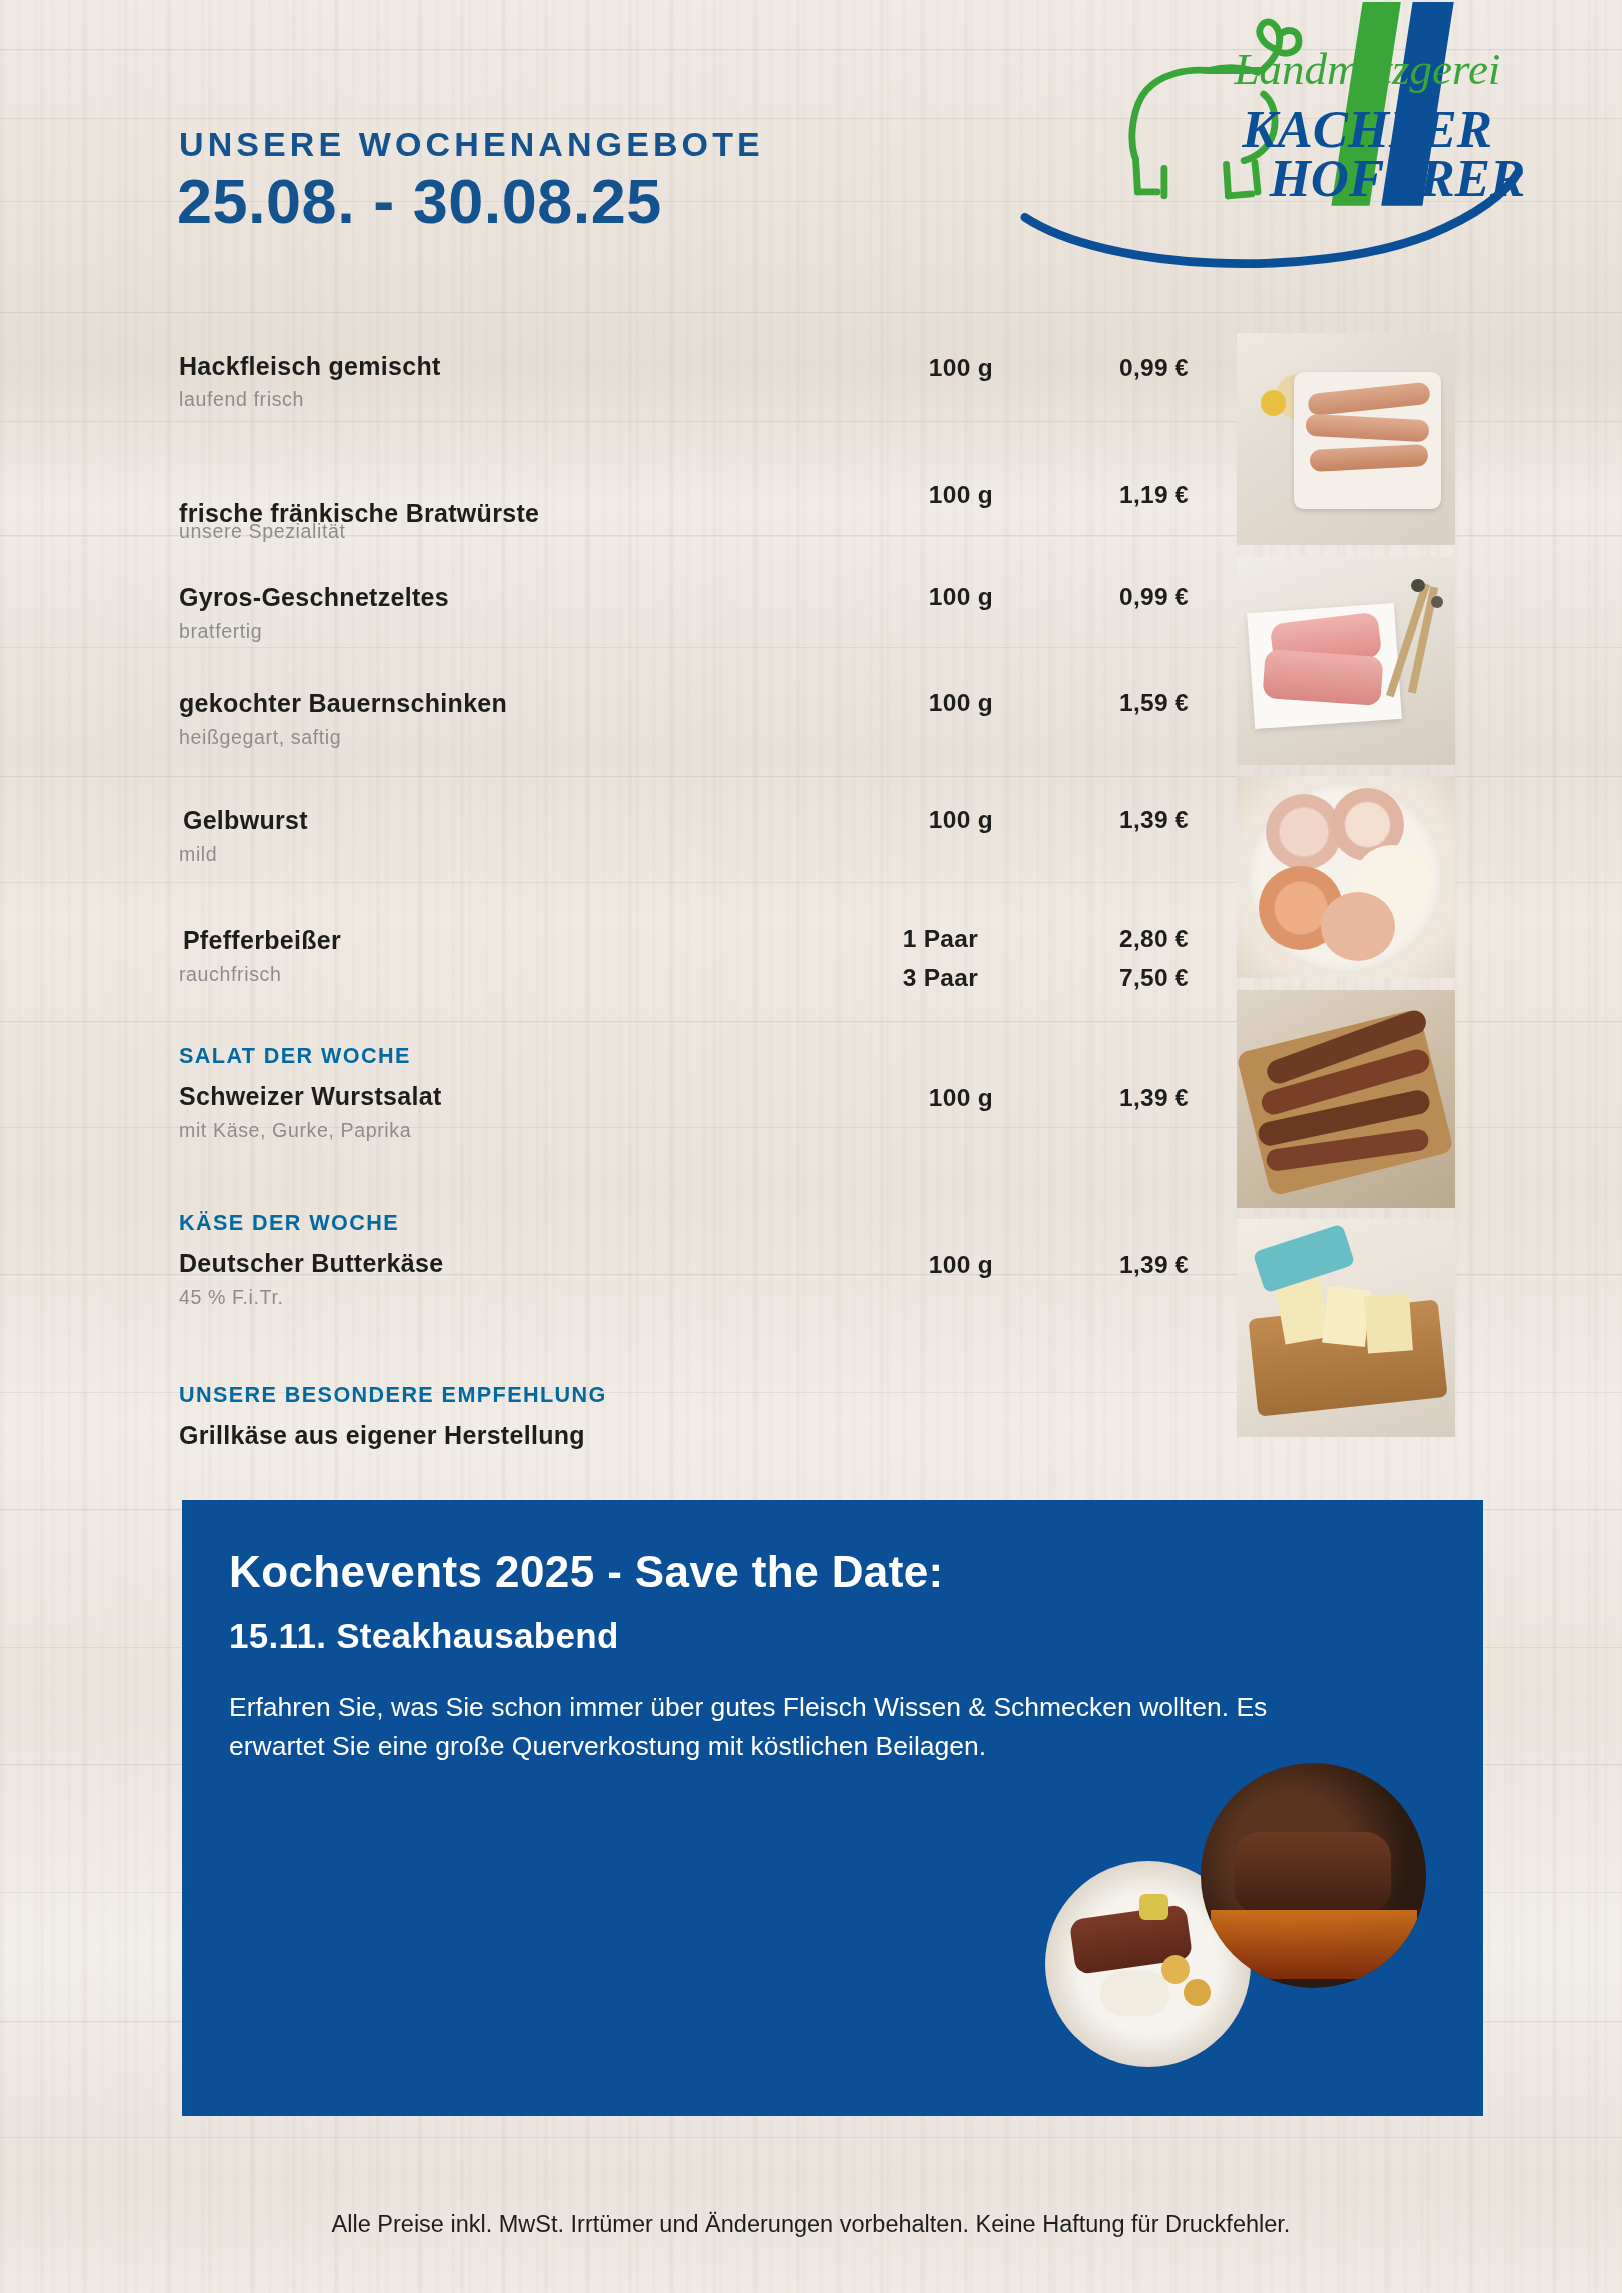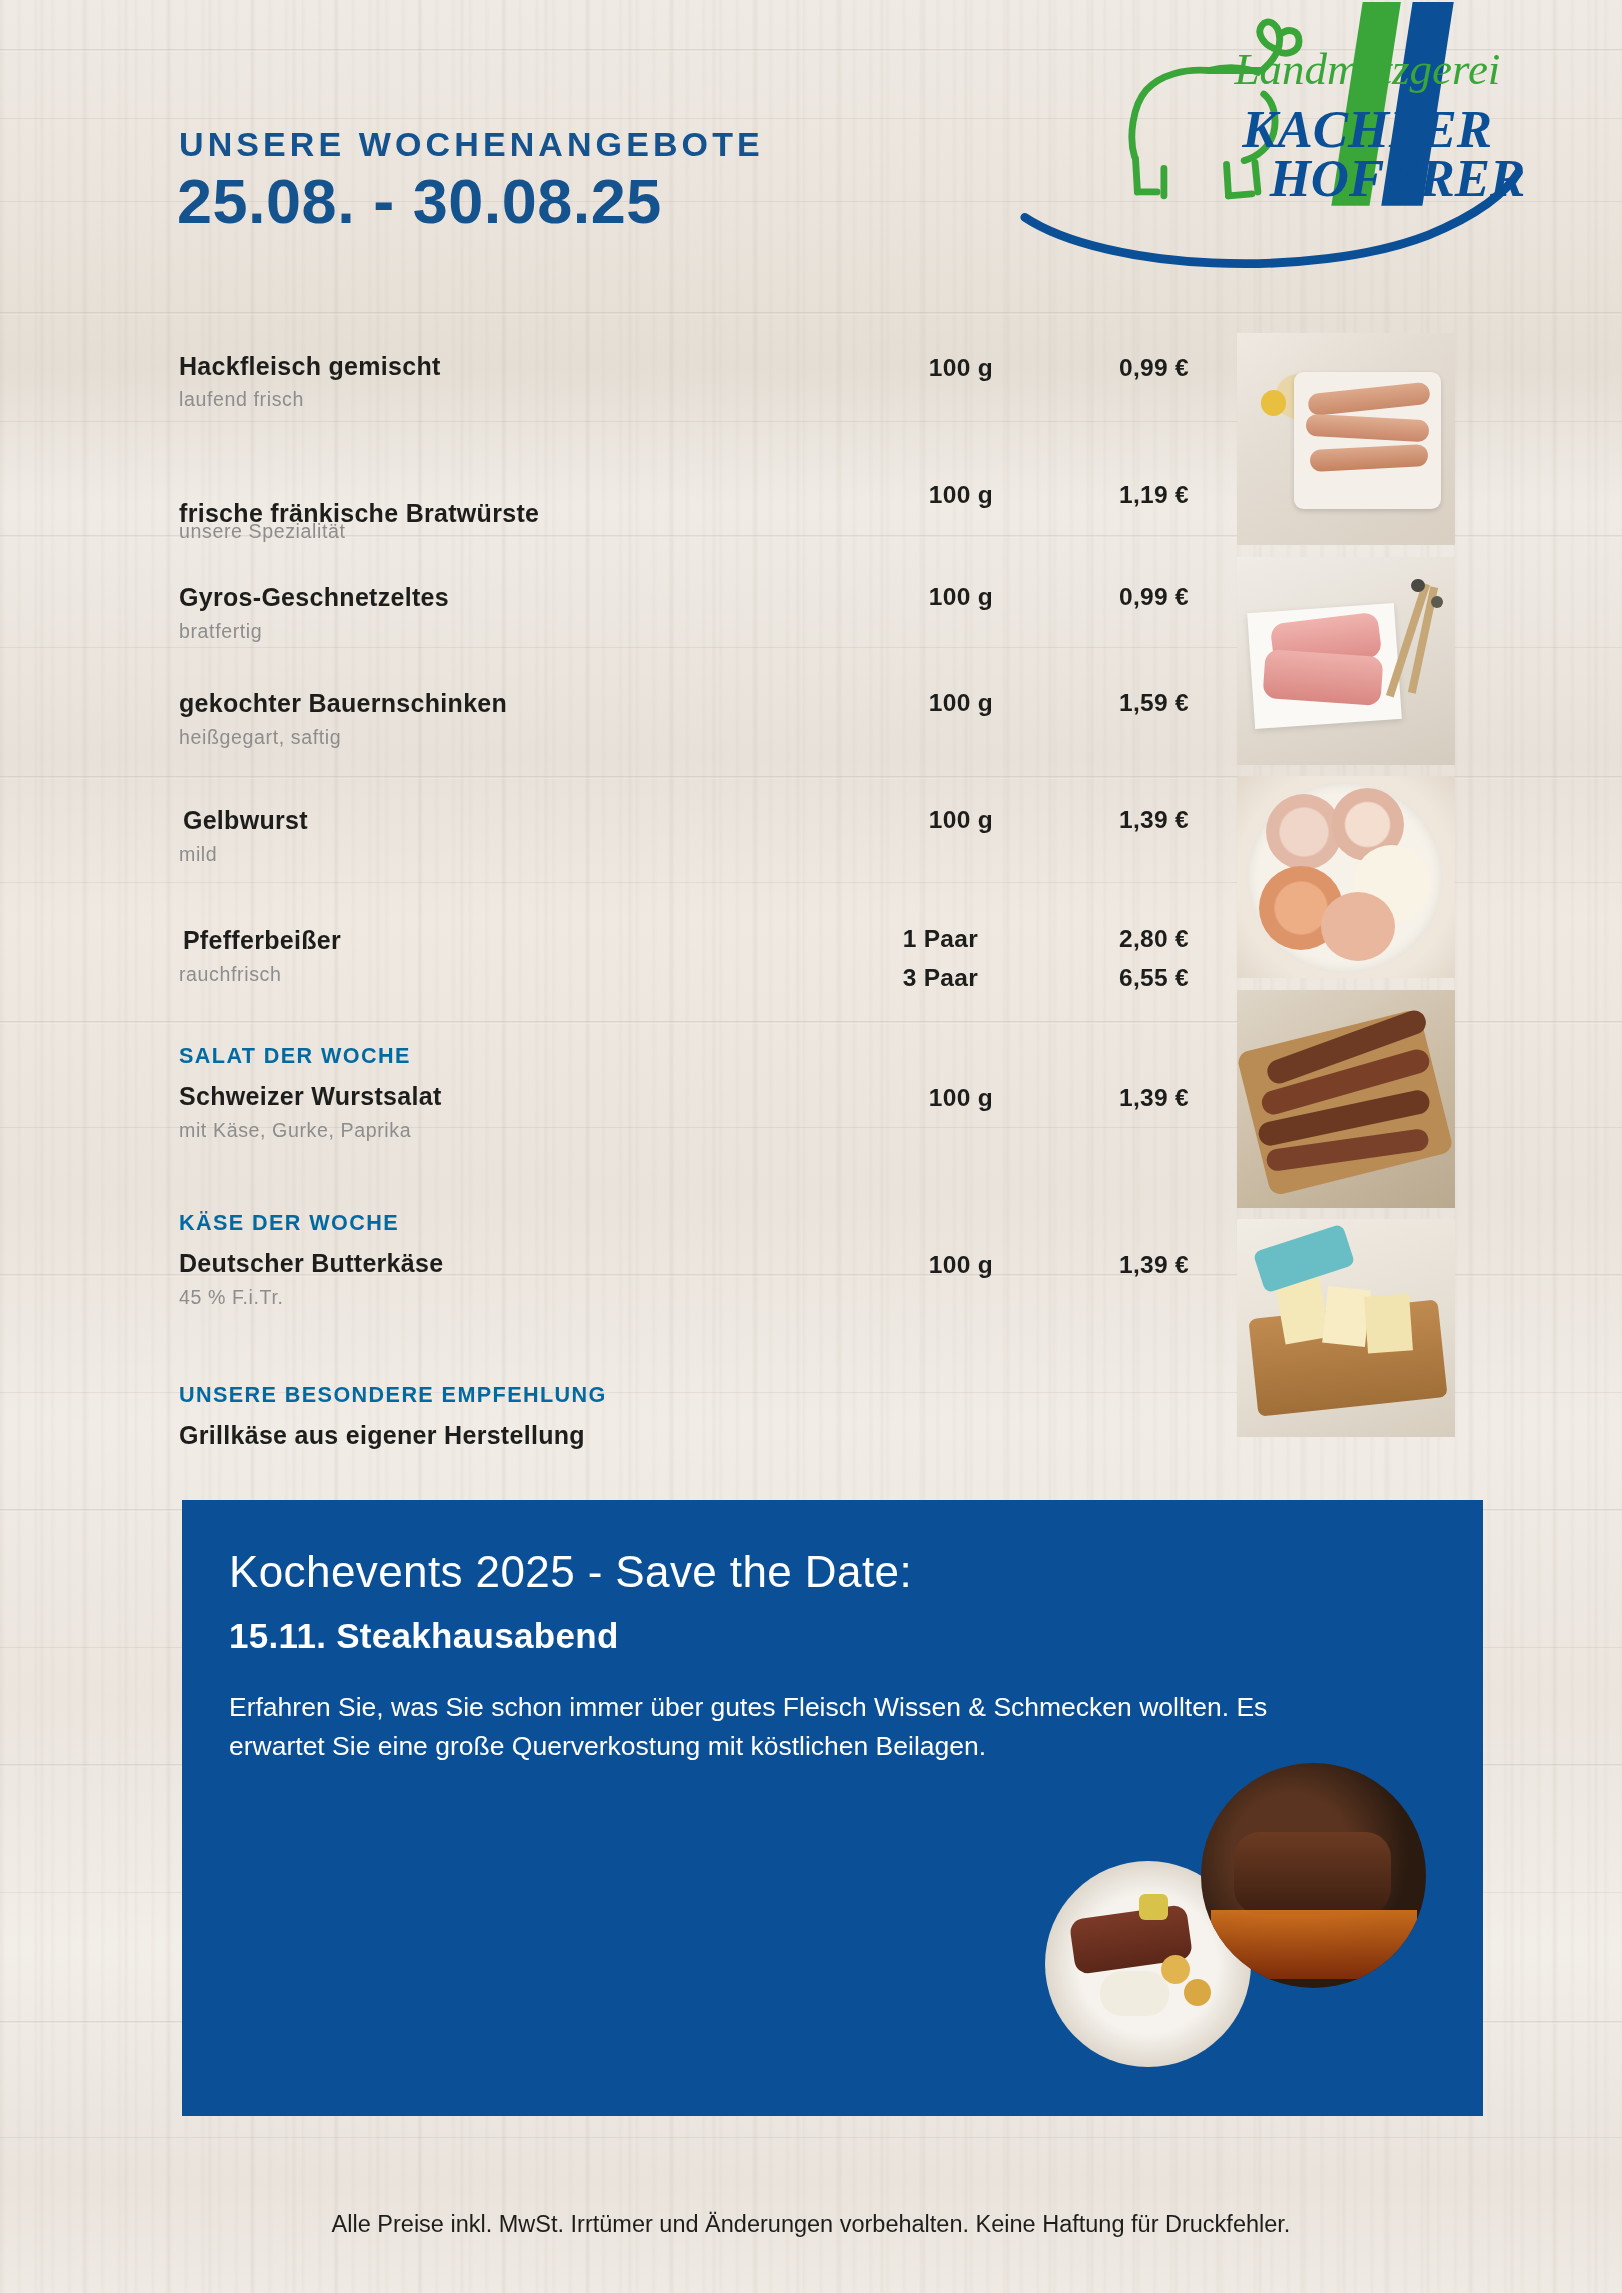--- a/index.html
+++ b/index.html
@@ -158,21 +158,21 @@
     width: 1301px;
     height: 616px;
     background: #0b4f96;
     color: #ffffff;
   }
   .ev-title {
     position: absolute;
     left: 47px;
     top: 47px;
     font-size: 44px;
-    font-weight: normal;
+    font-weight: bold;
     letter-spacing: 0.4px;
   }
   .ev-sub {
     position: absolute;
     left: 47px;
     top: 116px;
     font-size: 35px;
     font-weight: bold;
     letter-spacing: 0.3px;
   }
@@ -302,21 +302,21 @@
     <div class="o-unit" style="left:647px; top:0px;">100 g</div>
     <div class="o-price" style="left:838px; top:0px;">1,39 €</div>
   </div>
 
   <div class="offer-row" style="top:603px;">
     <div class="o-name" style="left:3.9px;">Pfefferbeißer</div>
     <div class="o-sub" style="top:37px;text-align:right;">rauchfrisch</div>
     <div class="o-unit" style="left:632px; top:-1px;">1 Paar</div>
     <div class="o-price" style="left:838px; top:-1px;">2,80 €</div>
     <div class="o-unit" style="left:632px; top:38px;">3 Paar</div>
-    <div class="o-price" style="left:838px; top:38px;">6,55 €</div>
+    <div class="o-price" style="left:838px; top:38px;">7,50 €</div>
   </div>
 
   <div class="offer-row" style="top:720px;">
     <div class="o-cat" style="top:0px;">SALAT DER WOCHE</div>
     <div class="o-name" style="top:39px;">Schweizer Wurstsalat</div>
     <div class="o-sub" style="top:76px;">mit Käse, Gurke, Paprika</div>
     <div class="o-unit" style="left:647px; top:41px;">100 g</div>
     <div class="o-price" style="left:838px; top:41px;">1,39 €</div>
   </div>
 

